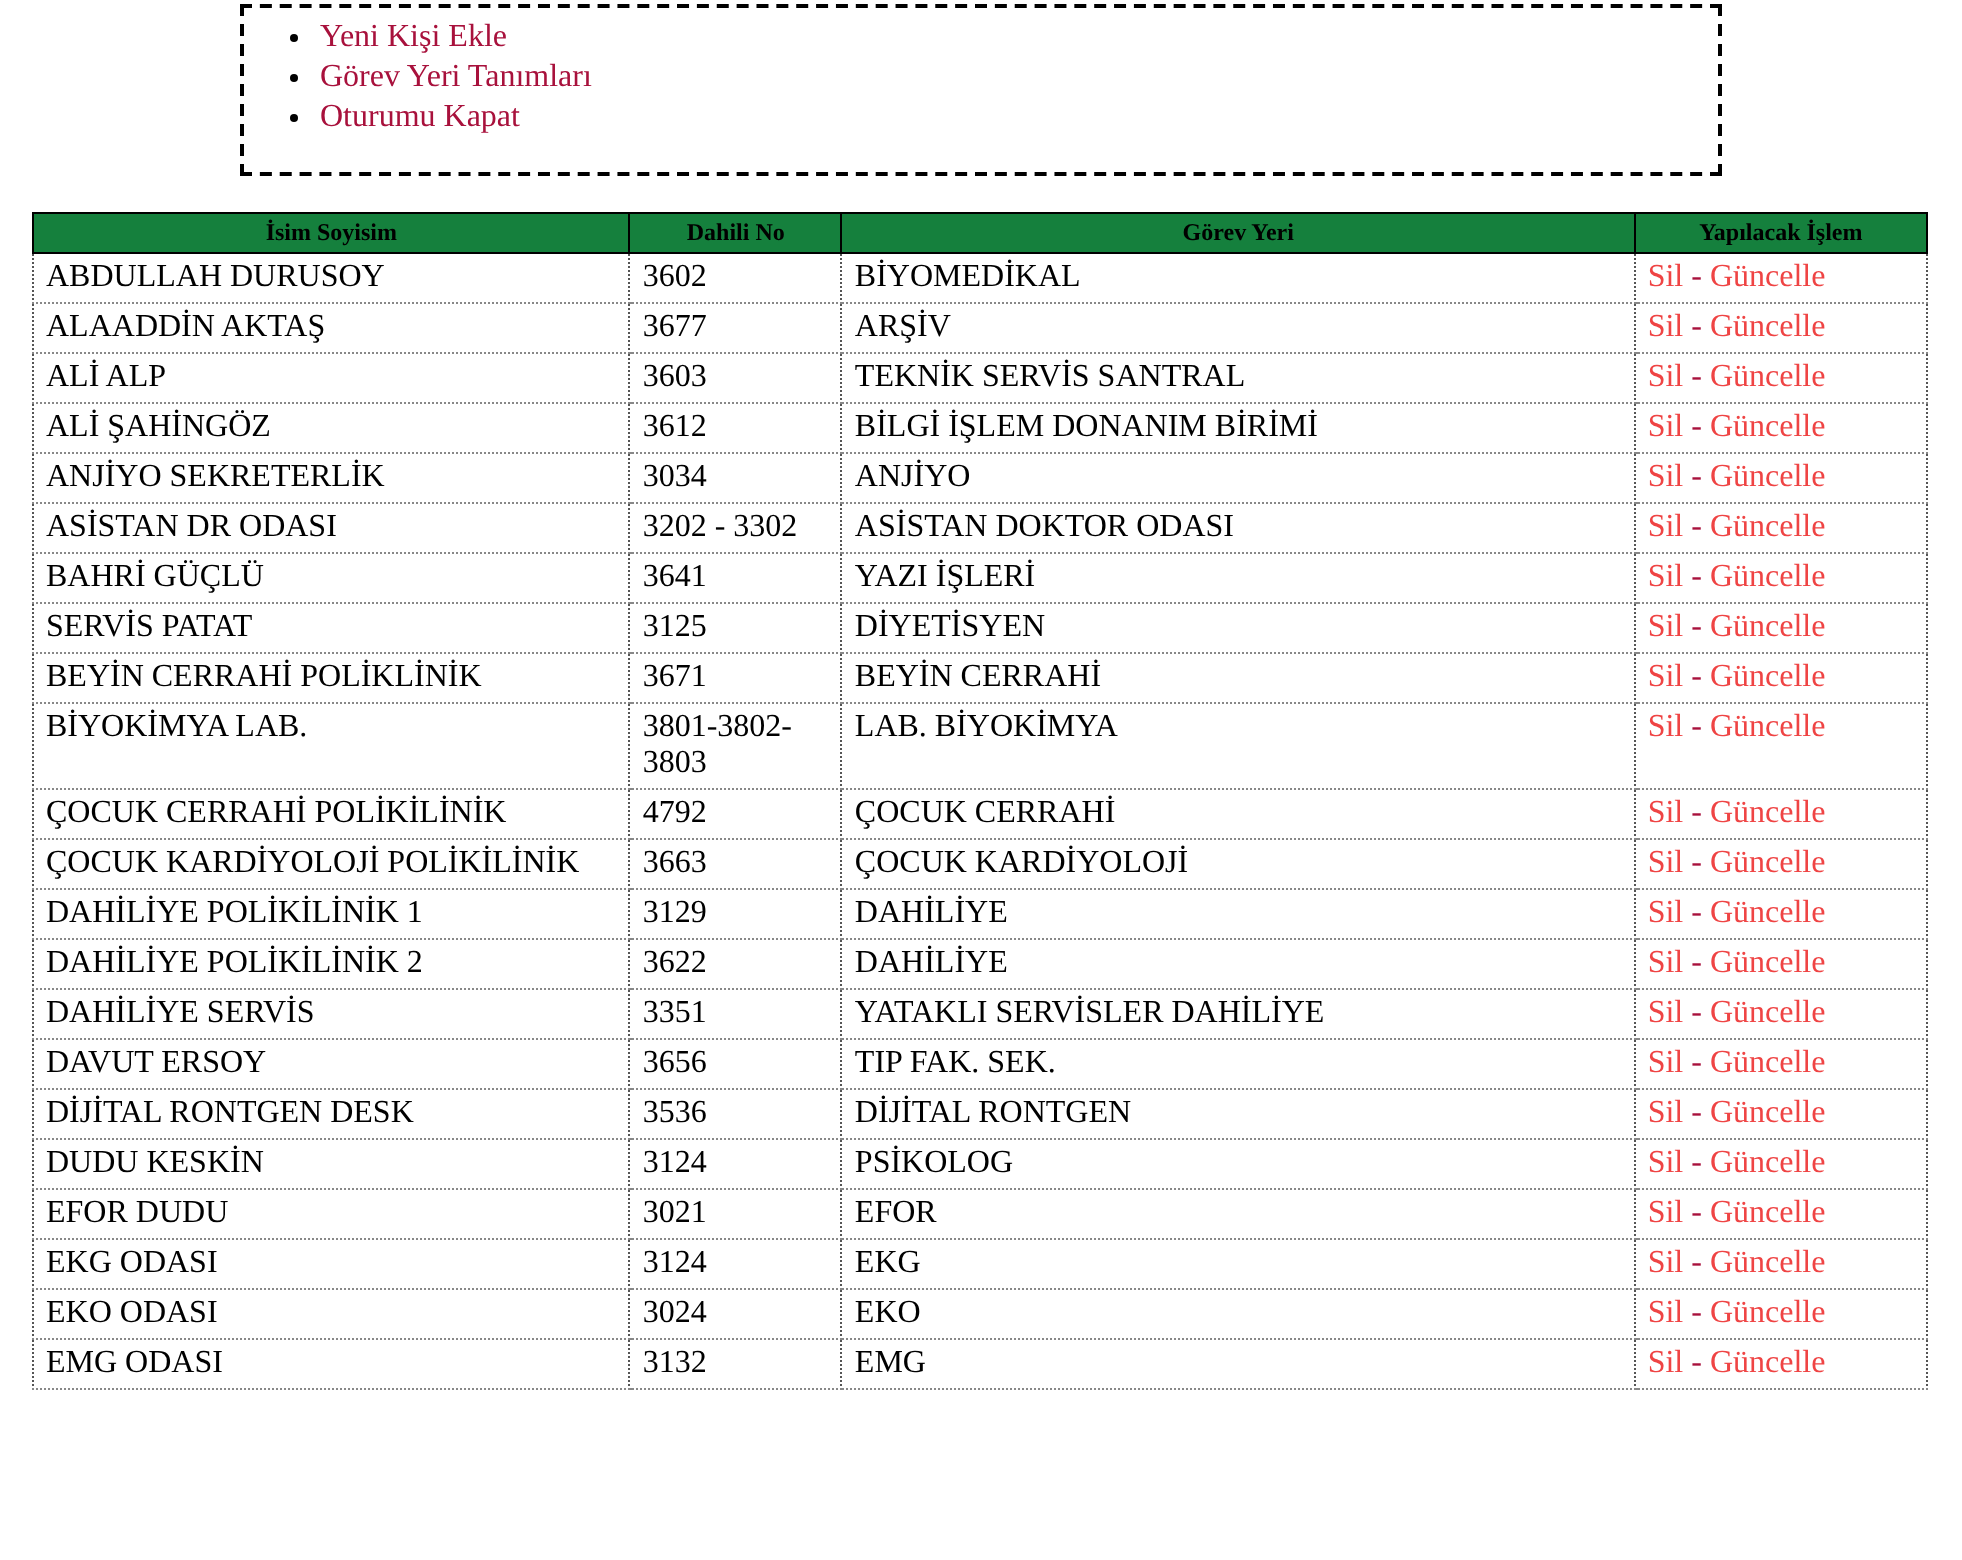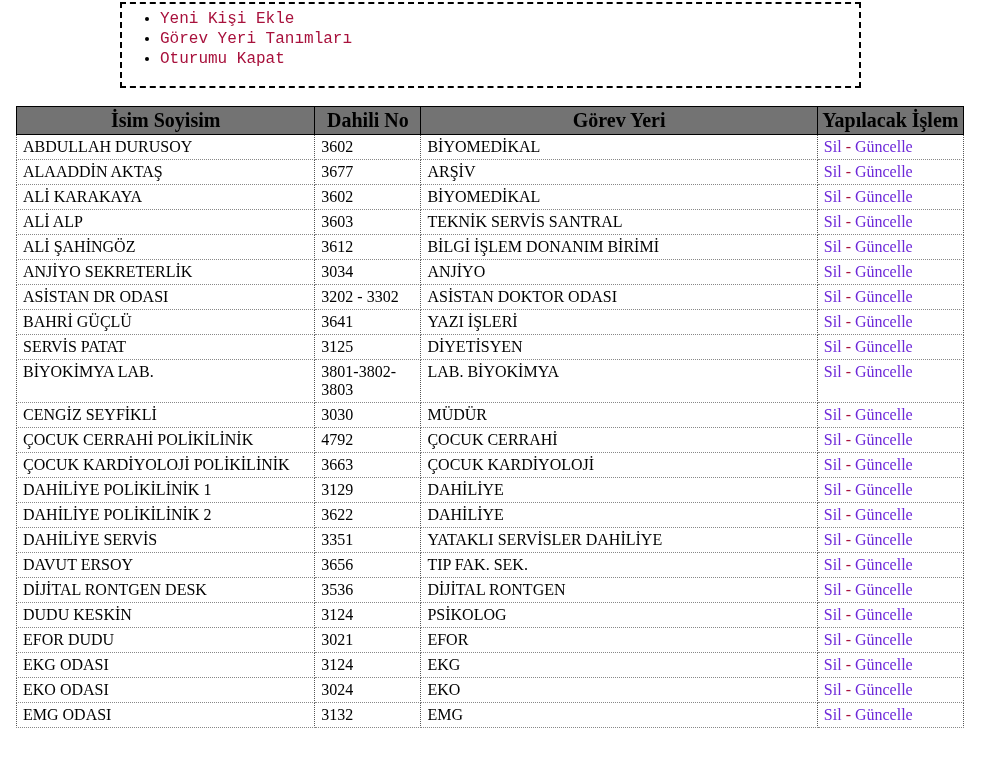--- a/index.html
+++ b/index.html
@@ -21,60 +21,59 @@
     padding: 2px 10px 16px 10px;
   }
   .menu-box ul {
     margin: 4px 0 0 28px;
     padding: 0;
   }
   .menu-box li {
     list-style: disc;
     margin: 2px 0;
     color: #000;
-    font-family: Liberation Mono, monospace;
   }
   .menu-box li a {
     color: #a8113c;
     text-decoration: none;
     cursor: pointer;
   }
   table.data {
     width: 948px;
     margin: 0 16px;
     border-collapse: collapse;
     table-layout: fixed;
   }
   table.data th {
-    background: #737373;
+    background: #15803d;
     color: #000;
     font-weight: bold;
     text-align: center;
     border-left: 1px solid #000;
     border-right: 1px solid #000;
     border-top: 1px solid #000;
     border-bottom: 1px solid #000;
     padding: 2px 4px;
-    font-size: 20px;
+    font-size: 12px;
   }
   table.data td {
     border-left: 1px dotted #555;
     border-right: 1px dotted #555;
     border-bottom: 1px dotted #888;
     padding: 3px 6px 3px 6px;
     vertical-align: top;
     font-size: 16px;
   }
   table.data tr td:first-child { padding-left: 6px; }
   col.c-name  { width: 298px; }
   col.c-ext   { width: 106px; }
   col.c-dept  { width: 396px; }
   col.c-act   { width: 146px; }
   a.act {
-    color: #6d28d9;
+    color: #ef4444;
     text-decoration: none;
     cursor: pointer;
   }
   span.dash { color: #a8113c; }
 </style>
 </head>
 <body>
 
 <div class="wrap">
 
@@ -108,26 +107,20 @@
           <td>BİYOMEDİKAL</td>
           <td><a class="act">Sil</a><span class="dash"> - </span><a class="act">Güncelle</a></td>
         </tr>
         <tr>
           <td>ALAADDİN AKTAŞ</td>
           <td>3677</td>
           <td>ARŞİV</td>
           <td><a class="act">Sil</a><span class="dash"> - </span><a class="act">Güncelle</a></td>
         </tr>
         <tr>
-          <td>ALİ KARAKAYA</td>
-          <td>3602</td>
-          <td>BİYOMEDİKAL</td>
-          <td><a class="act">Sil</a><span class="dash"> - </span><a class="act">Güncelle</a></td>
-        </tr>
-        <tr>
           <td>ALİ ALP</td>
           <td>3603</td>
           <td>TEKNİK SERVİS SANTRAL</td>
           <td><a class="act">Sil</a><span class="dash"> - </span><a class="act">Güncelle</a></td>
         </tr>
         <tr>
           <td>ALİ ŞAHİNGÖZ</td>
           <td>3612</td>
           <td>BİLGİ İŞLEM DONANIM BİRİMİ</td>
           <td><a class="act">Sil</a><span class="dash"> - </span><a class="act">Güncelle</a></td>
@@ -150,32 +143,32 @@
           <td>YAZI İŞLERİ</td>
           <td><a class="act">Sil</a><span class="dash"> - </span><a class="act">Güncelle</a></td>
         </tr>
         <tr>
           <td>SERVİS PATAT</td>
           <td>3125</td>
           <td>DİYETİSYEN</td>
           <td><a class="act">Sil</a><span class="dash"> - </span><a class="act">Güncelle</a></td>
         </tr>
         <tr>
+          <td>BEYİN CERRAHİ POLİKLİNİK</td>
+          <td>3671</td>
+          <td>BEYİN CERRAHİ</td>
+          <td><a class="act">Sil</a><span class="dash"> - </span><a class="act">Güncelle</a></td>
+        </tr>
+        <tr>
           <td>BİYOKİMYA LAB.</td>
           <td>3801-3802-3803</td>
           <td>LAB. BİYOKİMYA</td>
           <td><a class="act">Sil</a><span class="dash"> - </span><a class="act">Güncelle</a></td>
         </tr>
         <tr>
-          <td>CENGİZ SEYFİKLİ</td>
-          <td>3030</td>
-          <td>MÜDÜR</td>
-          <td><a class="act">Sil</a><span class="dash"> - </span><a class="act">Güncelle</a></td>
-        </tr>
-        <tr>
           <td>ÇOCUK CERRAHİ POLİKİLİNİK</td>
           <td>4792</td>
           <td>ÇOCUK CERRAHİ</td>
           <td><a class="act">Sil</a><span class="dash"> - </span><a class="act">Güncelle</a></td>
         </tr>
         <tr>
           <td>ÇOCUK KARDİYOLOJİ POLİKİLİNİK</td>
           <td>3663</td>
           <td>ÇOCUK KARDİYOLOJİ</td>
           <td><a class="act">Sil</a><span class="dash"> - </span><a class="act">Güncelle</a></td>

